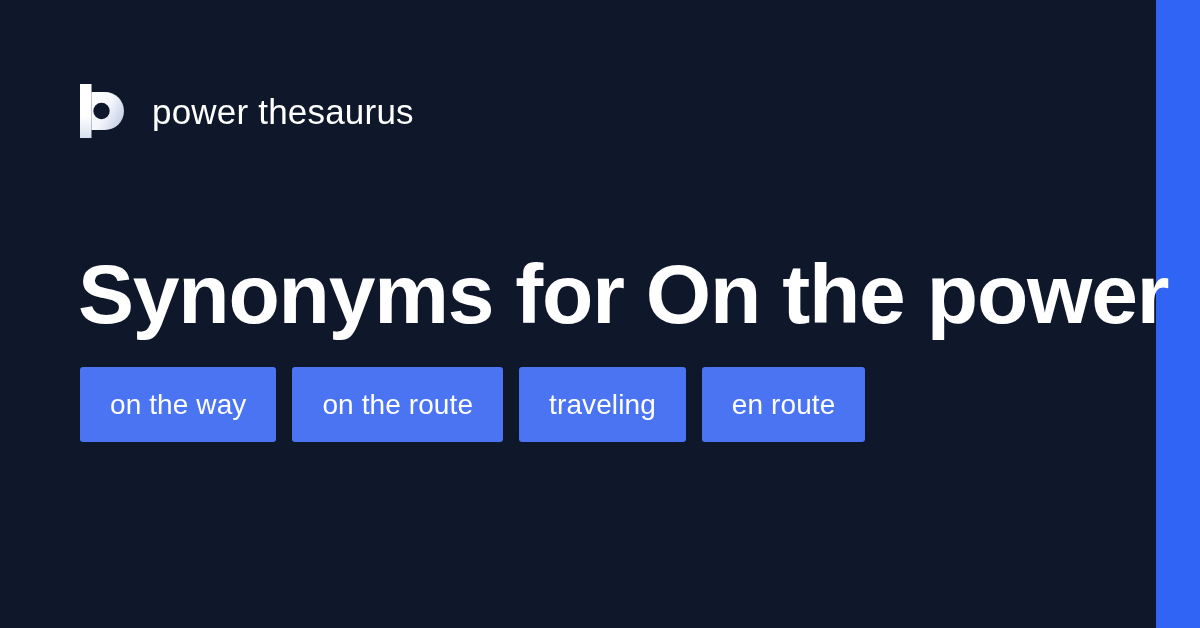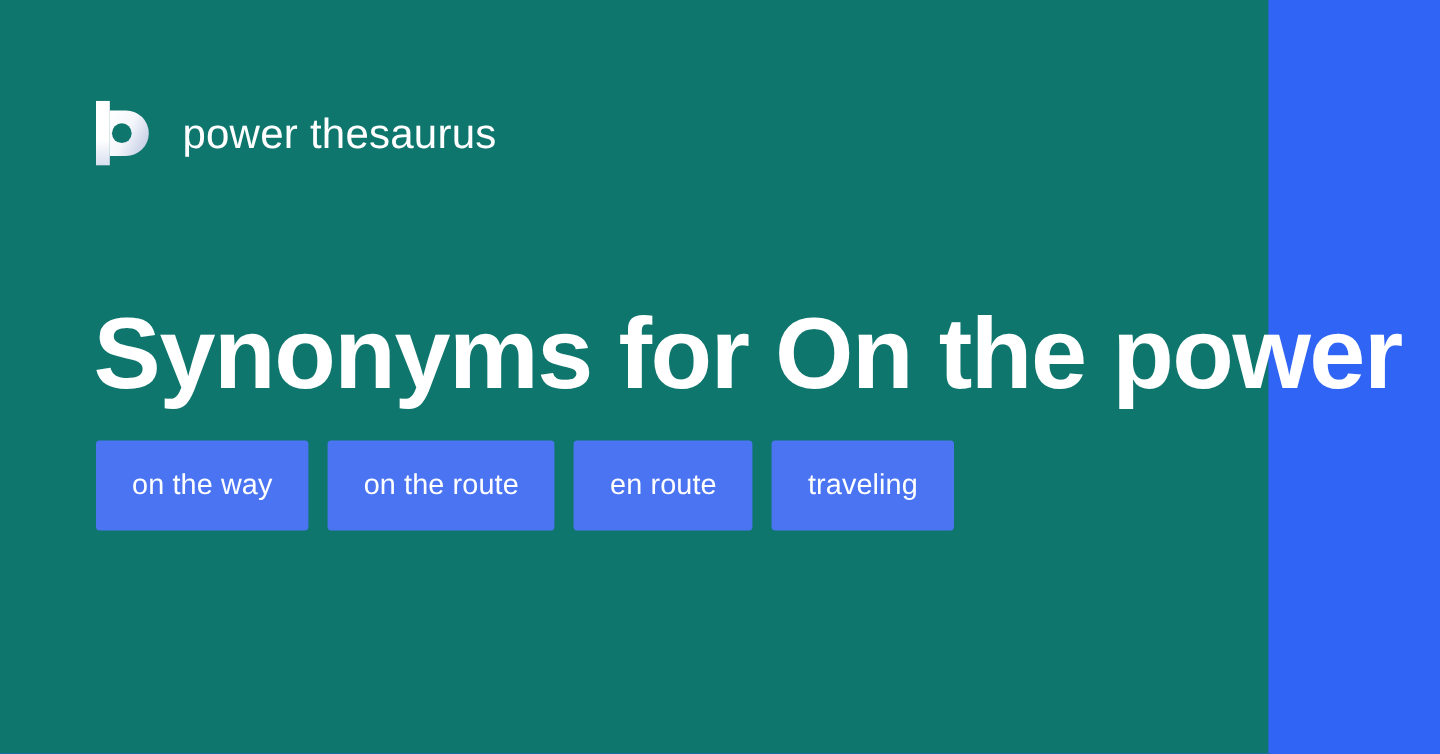--- a/index.html
+++ b/index.html
@@ -10,23 +10,23 @@
     width: 1200px;
     height: 628px;
     overflow: hidden;
     background: #3064f4;
     font-family: "Liberation Sans", "DejaVu Sans", sans-serif;
     -webkit-font-smoothing: antialiased;
   }
 
   .page {
     position: relative;
-    width: 1057px;
+    width: 1156px;
     height: 628px;
-    background: #0f766e;
+    background: #0f172a;
     box-sizing: border-box;
   }
 
   
   .brand {
     position: absolute;
     left: 80px;
     top: 82px;
     display: flex;
     align-items: center;
@@ -78,21 +78,21 @@
   .chip {
     background: #4a74f2;
     color: #ffffff;
     height: 75px;
     box-sizing: border-box;
     display: flex;
     align-items: center;
     justify-content: center;
     padding: 0 30px;
     border-radius: 3px;
-    font-size: 24px;
+    font-size: 28px;
     font-weight: 400;
     line-height: 1;
     letter-spacing: 0.1px;
     white-space: nowrap;
     user-select: none;
   }
 </style>
 </head>
 <body>
 
@@ -124,17 +124,17 @@
       </g>
     </svg>
     <div class="brand-name">power thesaurus</div>
   </div>
 
   <h1 class="headline">Synonyms for On the power</h1>
 
   <div class="chips">
     <div class="chip">on the way</div>
     <div class="chip">on the route</div>
+    <div class="chip">traveling</div>
     <div class="chip">en route</div>
-    <div class="chip">traveling</div>
   </div>
 
 </div>
 
 </body></html>

